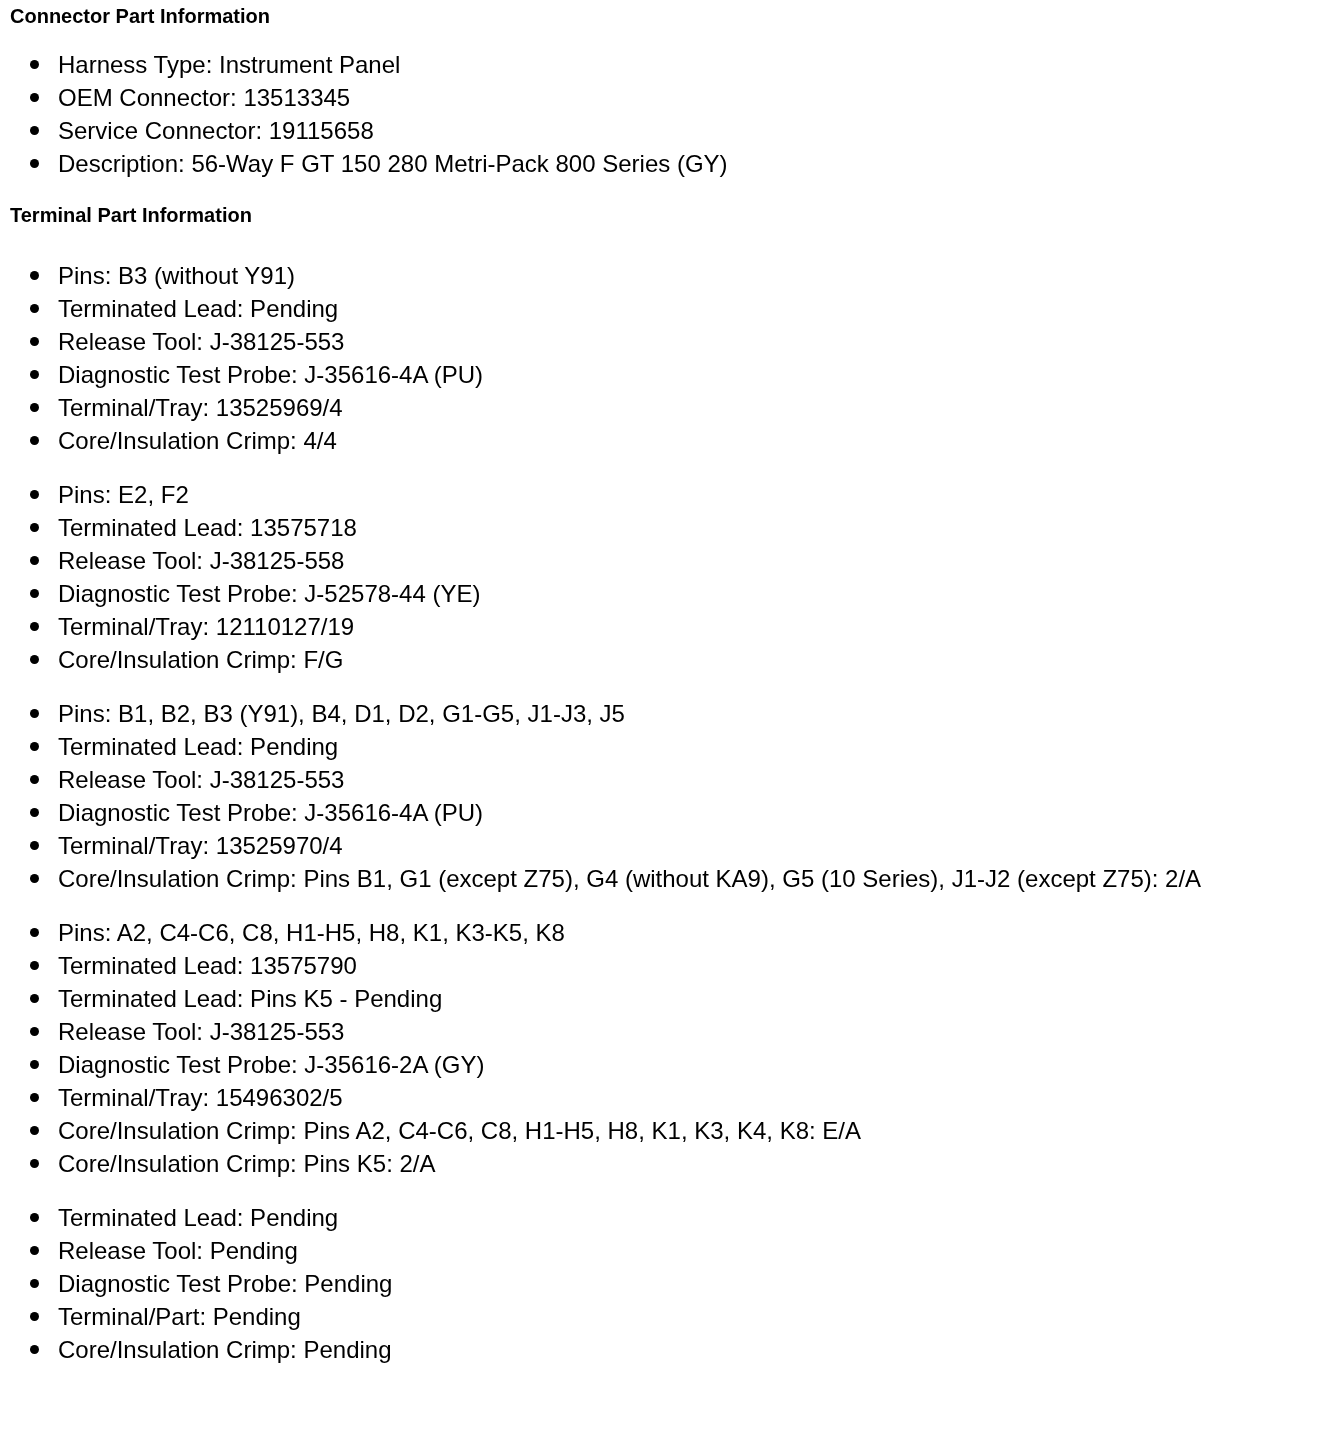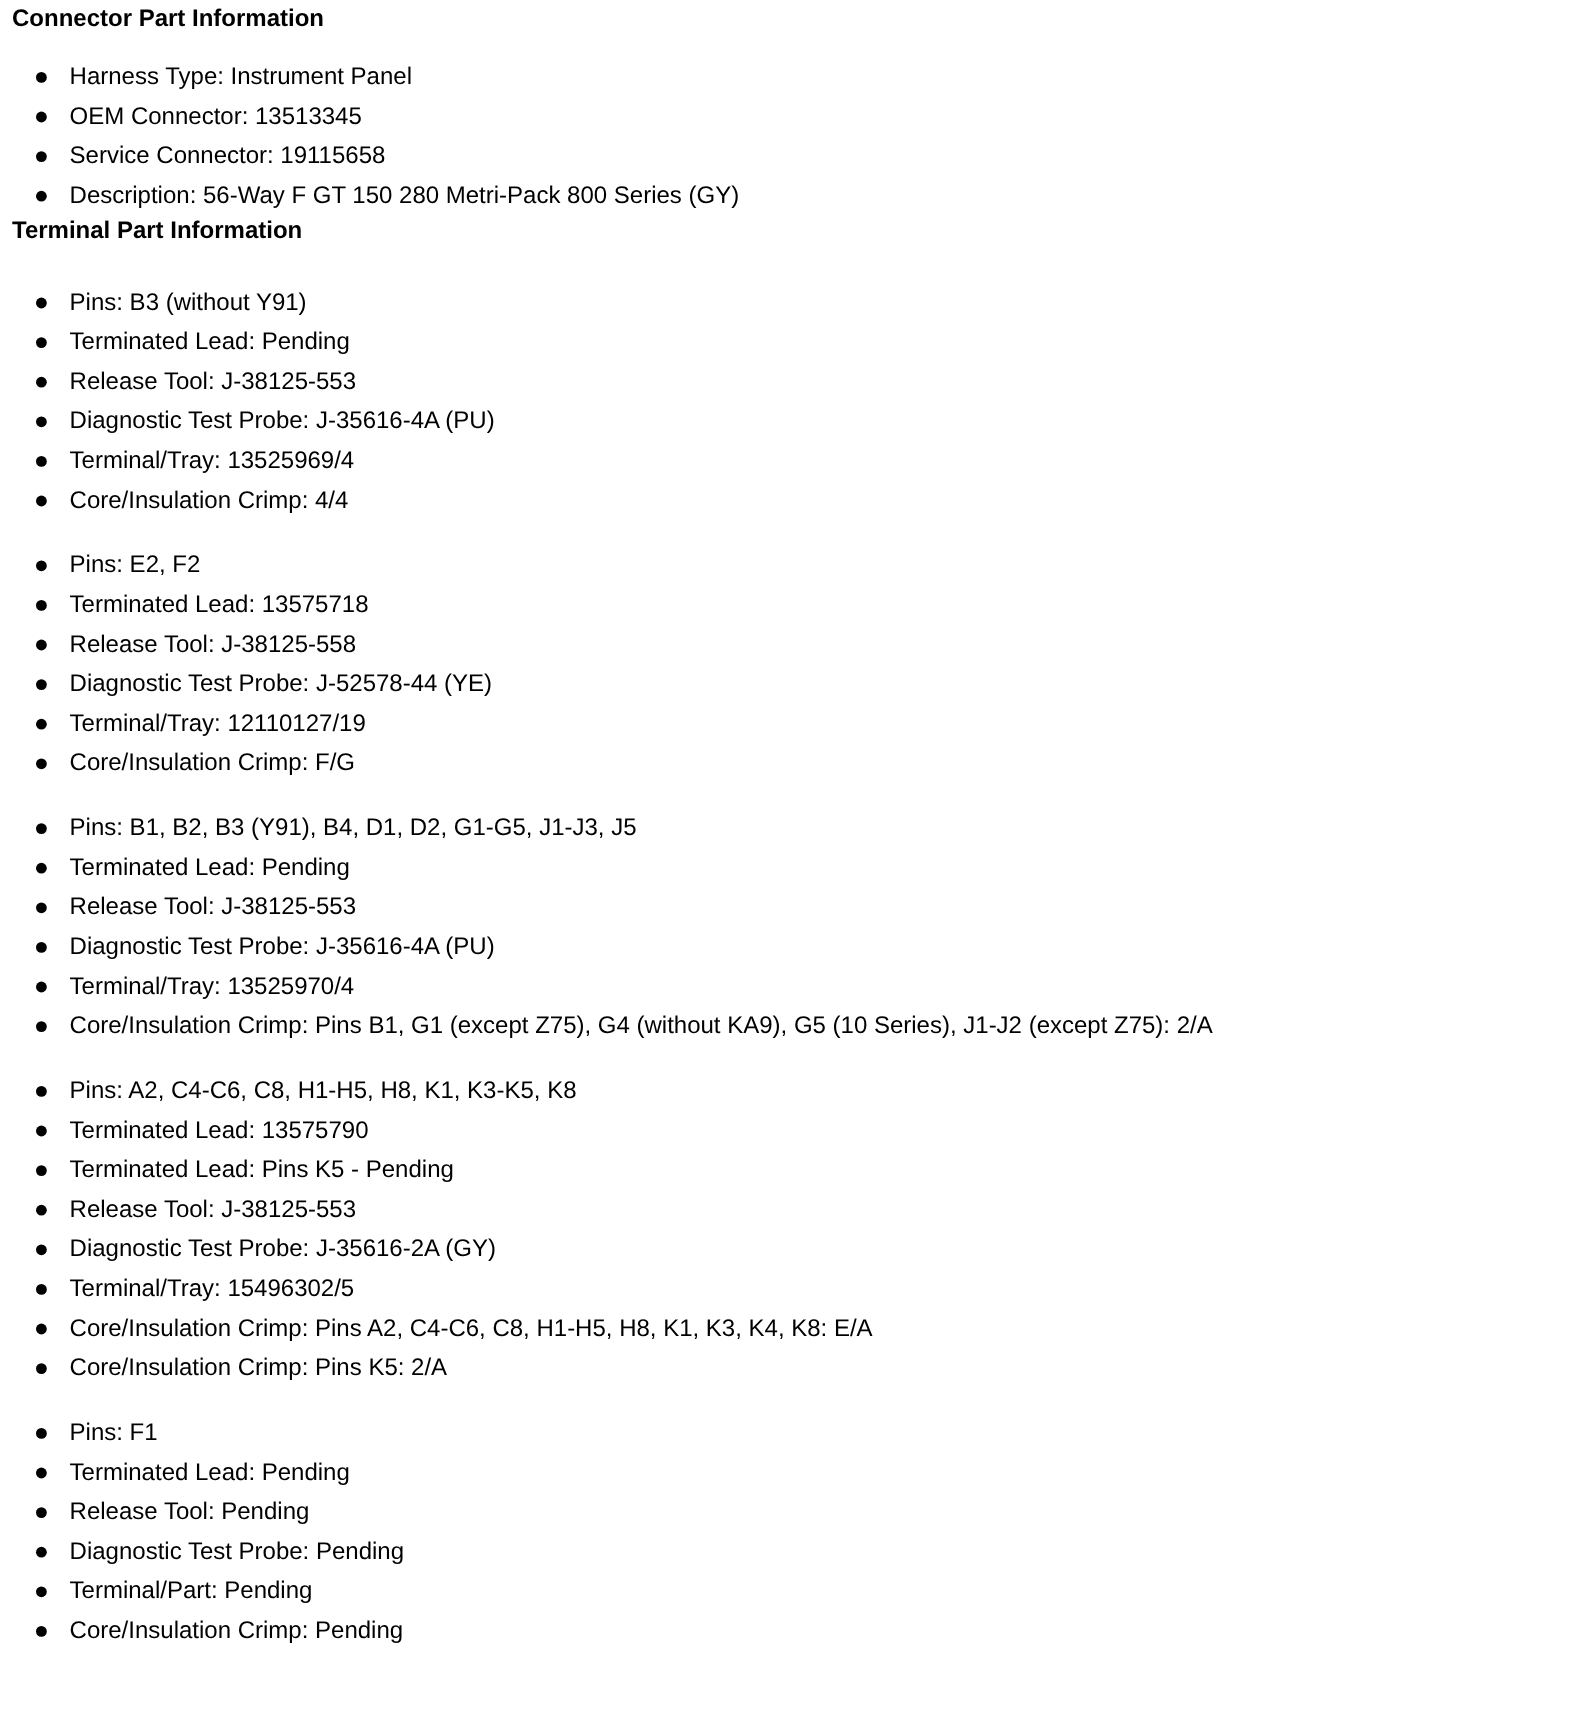--- a/index.html
+++ b/index.html
@@ -17,30 +17,31 @@
     background: #ffffff;
   }
   .section-title {
     font-size: 20px;
     font-weight: bold;
     line-height: 24px;
     margin: 0;
     padding: 0;
   }
   .section-title.terminal {
+    margin-top: 23px;
   }
   ul.bullet-list {
     list-style: none;
     margin: 20px 0 0 0;
     padding: 0;
   }
   ul.bullet-list li {
     position: relative;
     padding-left: 48px;
-    font-size: 20px;
+    font-size: 24px;
     line-height: 33px;
     white-space: nowrap;
   }
   ul.bullet-list li::before {
     content: "";
     position: absolute;
     left: 20px;
     top: 12px;
     width: 9px;
     height: 9px;
@@ -102,21 +103,20 @@
         <li>Pins: A2, C4-C6, C8, H1-H5, H8, K1, K3-K5, K8</li>
         <li>Terminated Lead: 13575790</li>
         <li>Terminated Lead: Pins K5 - Pending</li>
         <li>Release Tool: J-38125-553</li>
         <li>Diagnostic Test Probe: J-35616-2A (GY)</li>
         <li>Terminal/Tray: 15496302/5</li>
         <li>Core/Insulation Crimp: Pins A2, C4-C6, C8, H1-H5, H8, K1, K3, K4, K8: E/A</li>
         <li>Core/Insulation Crimp: Pins K5: 2/A</li>
       </ul>
       <ul class="bullet-list">
-        <li>Pins: F1</li>
         <li>Terminated Lead: Pending</li>
         <li>Release Tool: Pending</li>
         <li>Diagnostic Test Probe: Pending</li>
         <li>Terminal/Part: Pending</li>
         <li>Core/Insulation Crimp: Pending</li>
       </ul>
     </div>
 
 </div>
 

